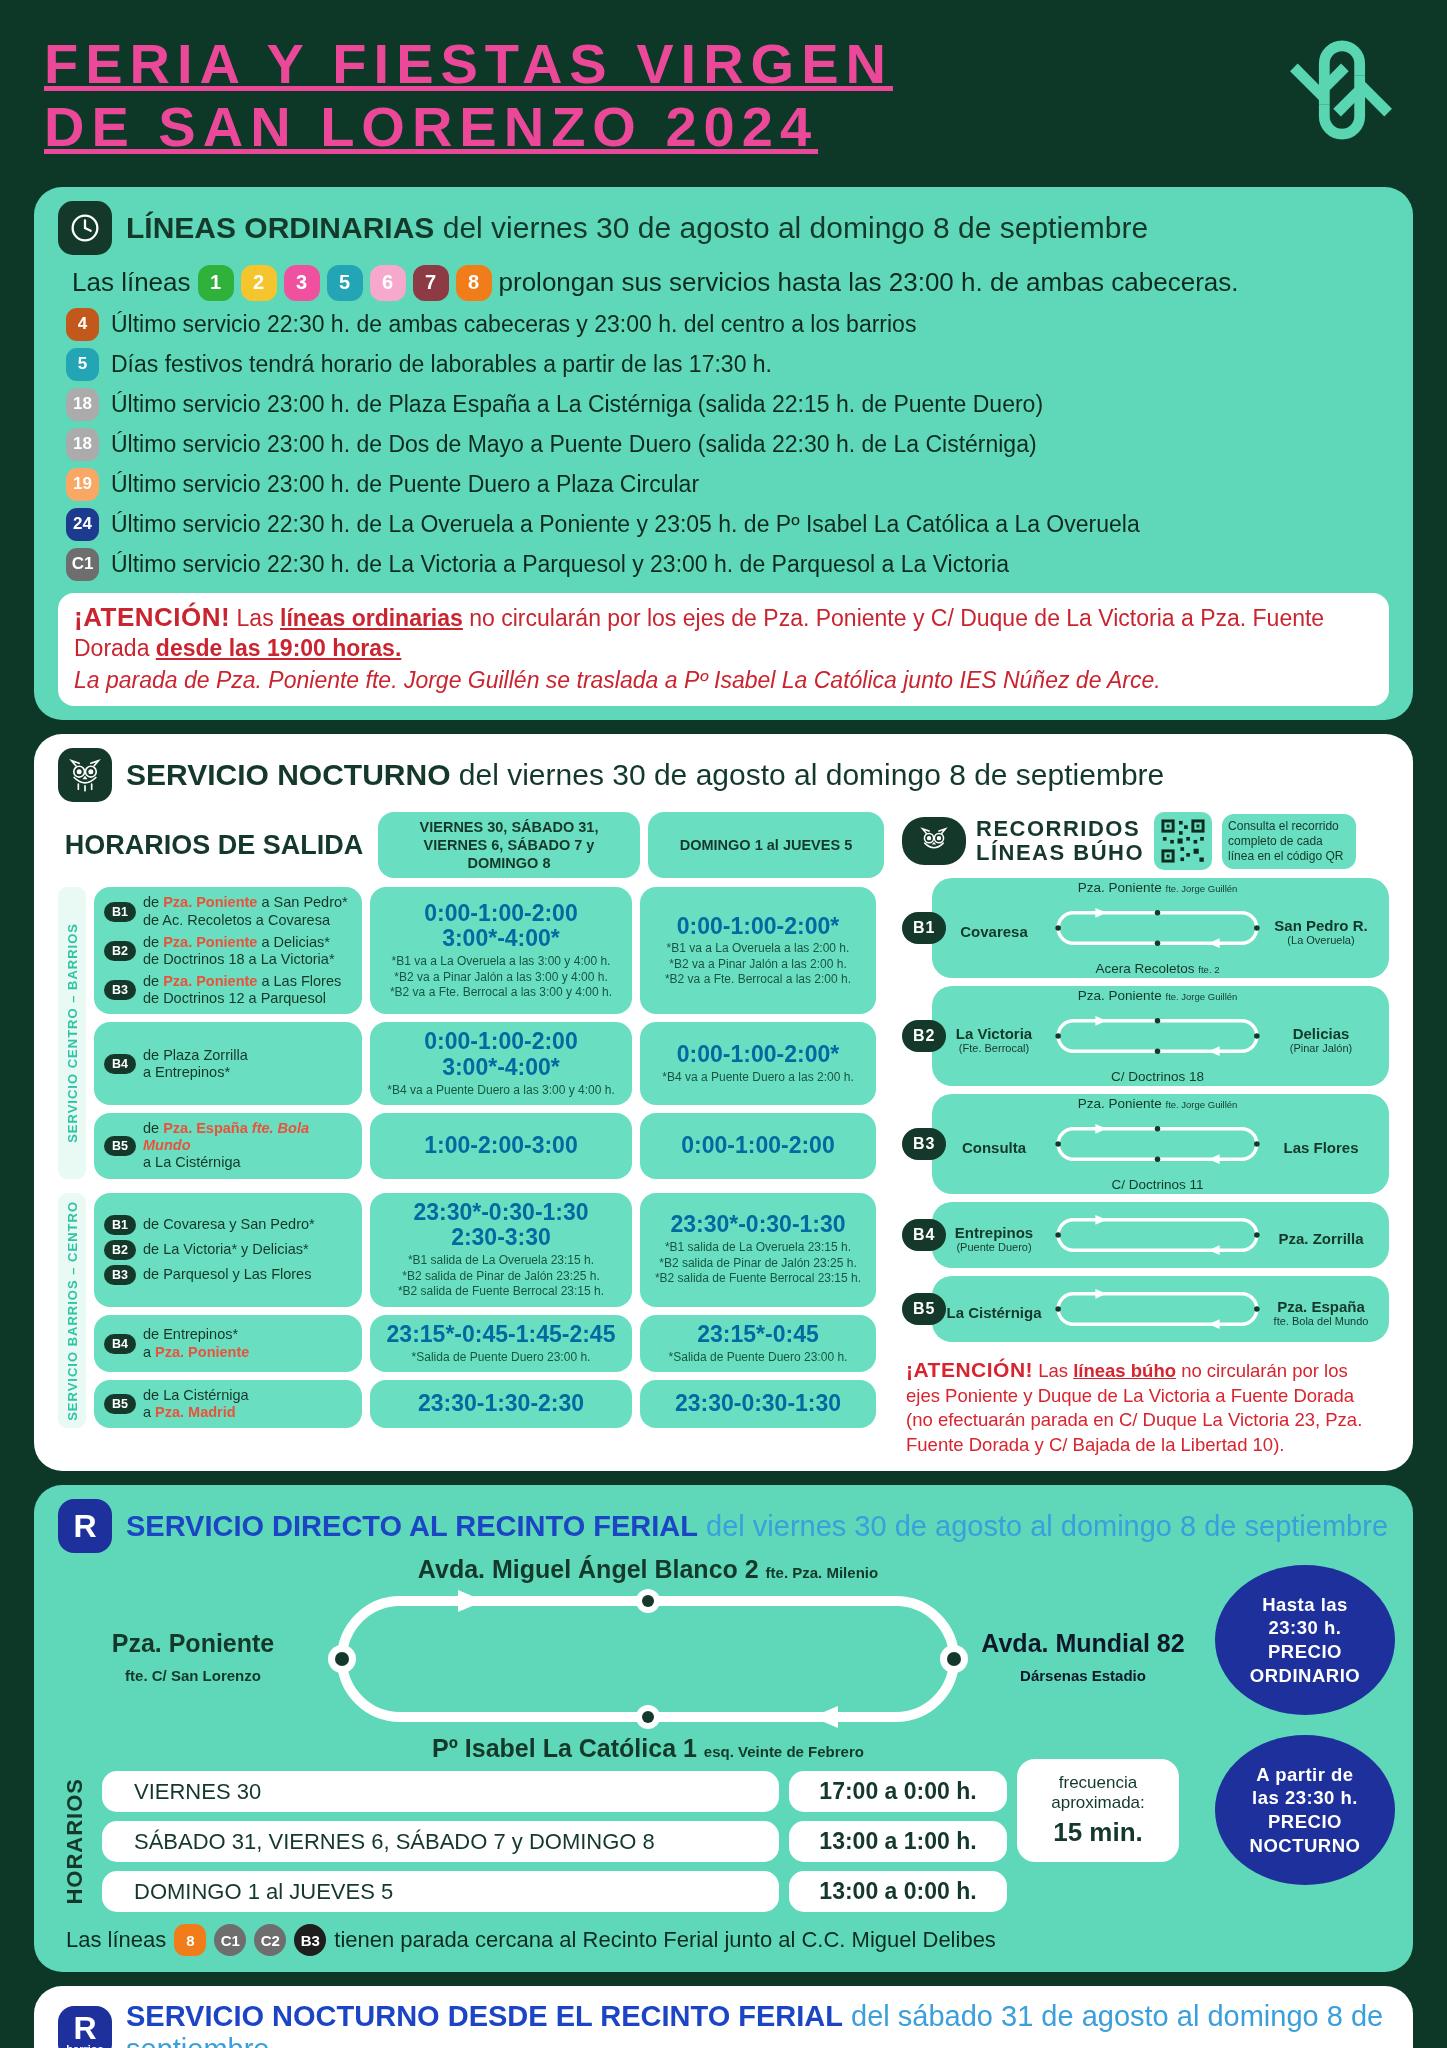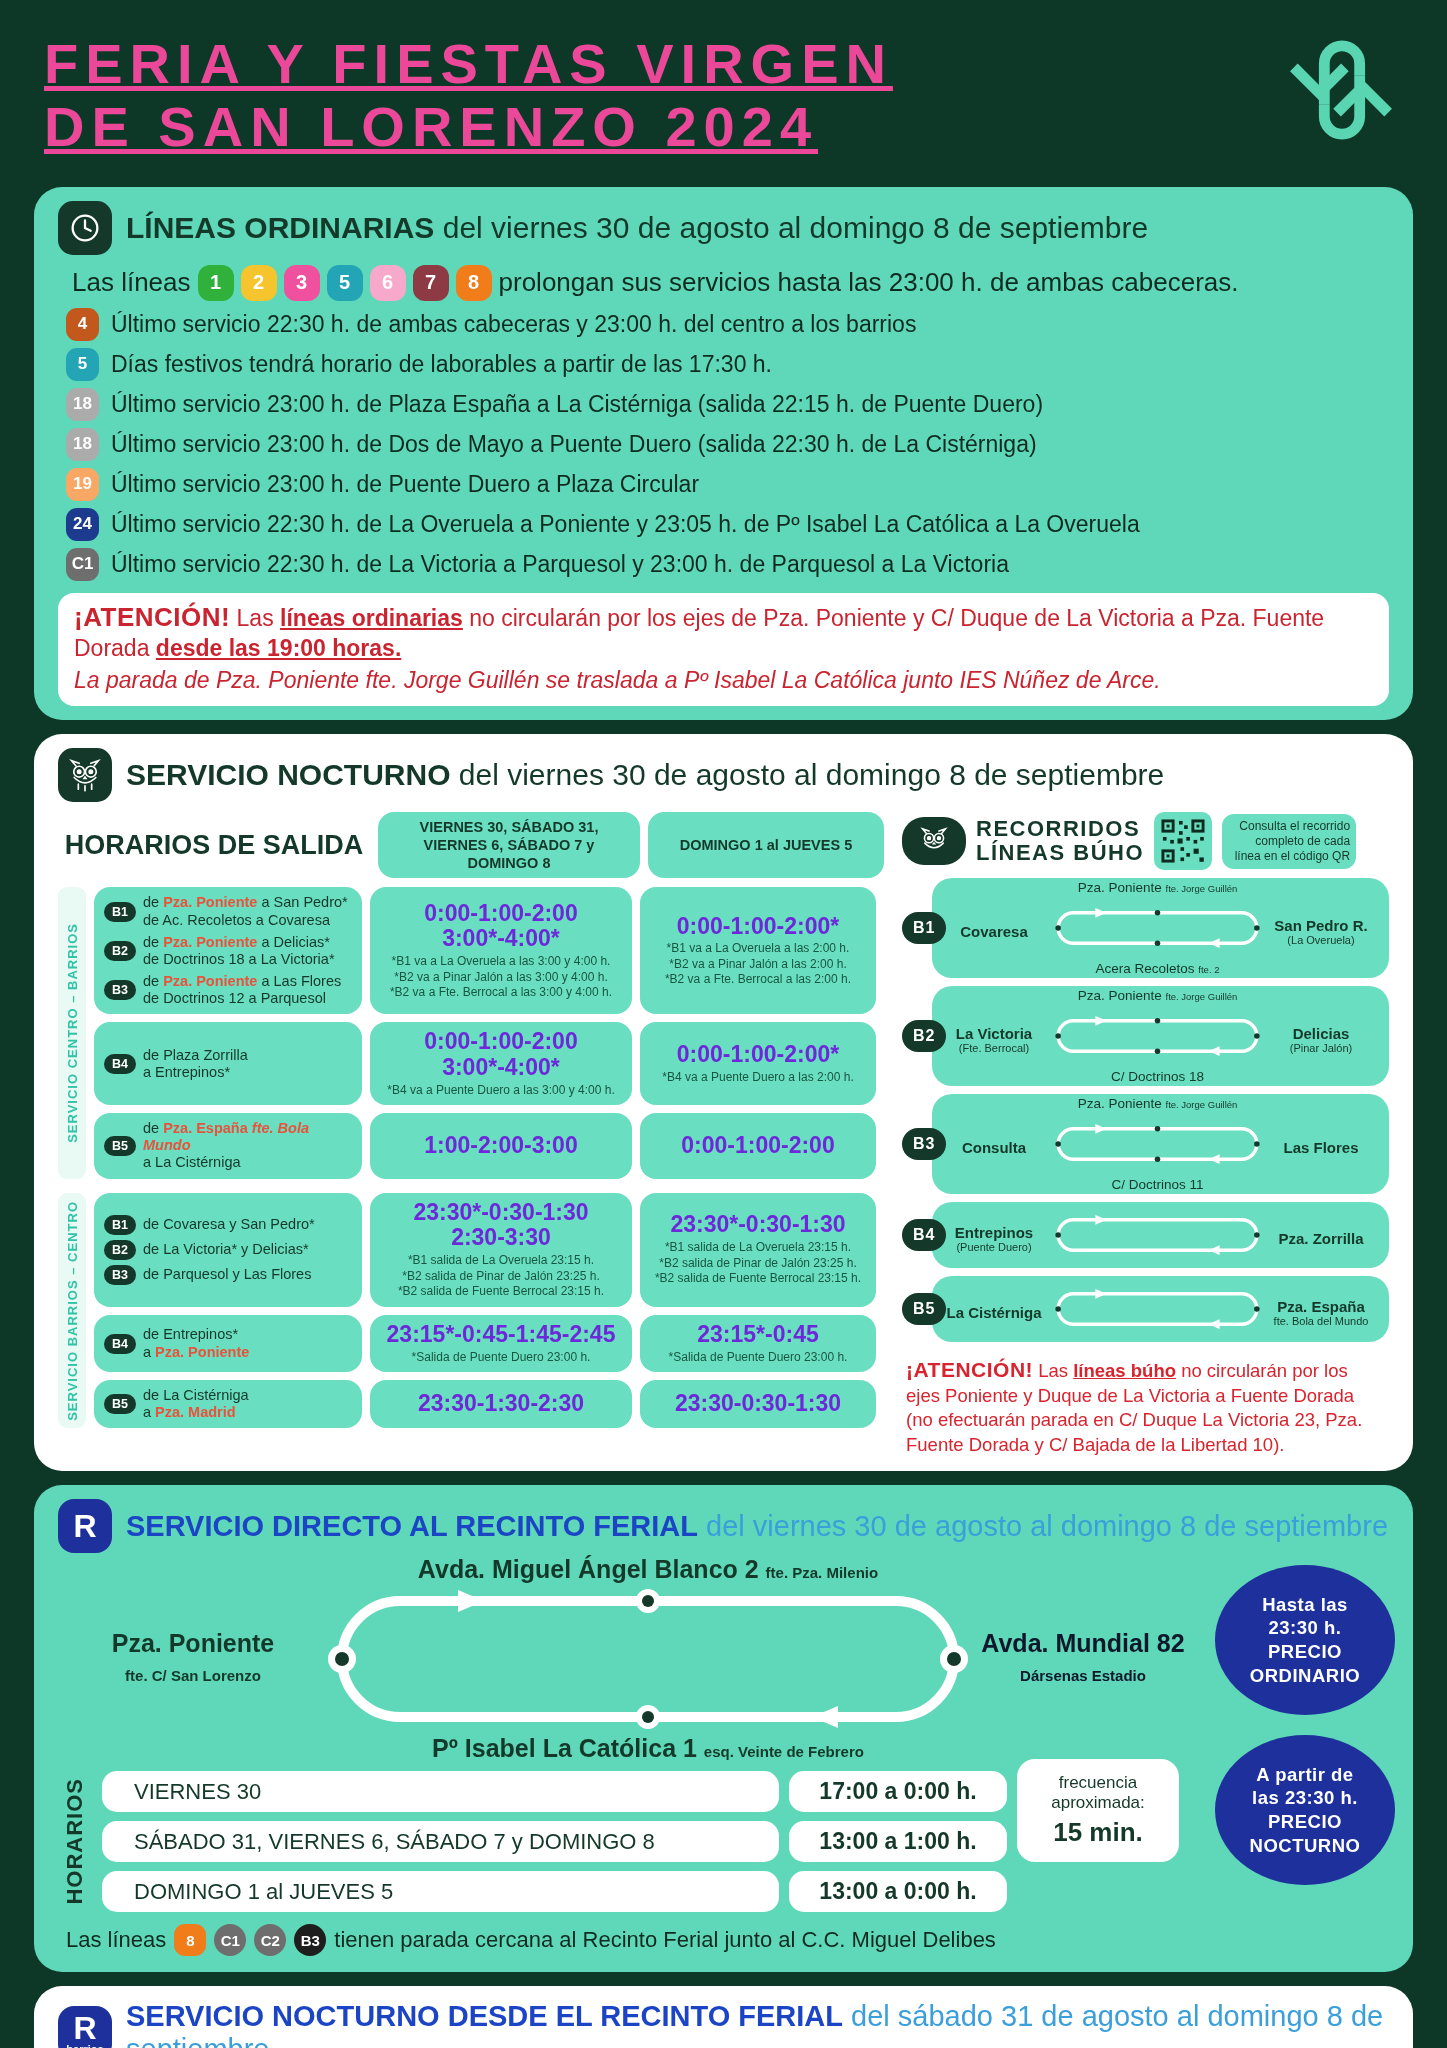--- a/index.html
+++ b/index.html
@@ -69,32 +69,32 @@
   .cell{background:#6adec0;border-radius:16px;padding:7px 10px;box-sizing:border-box;}
   .dcell{width:268px;display:flex;flex-direction:column;justify-content:center;gap:5px;}
   .dent{display:flex;align-items:center;gap:7px;}
   .bb{flex:none;background:#14392a;color:#fff;font-weight:800;font-size:12.5px;
     border-radius:12px;padding:3px 8px;}
   .dlines{font-size:14.5px;color:#14392a;line-height:1.18;}
   .red{color:#e8533c;font-weight:600;}
   .redi{color:#e8533c;font-weight:600;font-style:italic;}
   .tcell{display:flex;flex-direction:column;align-items:center;justify-content:center;text-align:center;}
   .tcell.w1{width:262px}.tcell.w2{width:236px}
-  .tbig{font-size:23px;font-weight:800;color:#6d28d9;line-height:1.12;}
+  .tbig{font-size:23px;font-weight:800;color:#0369a1;line-height:1.12;}
   .tnote{font-size:12px;color:#175741;line-height:1.3;margin-top:2px;}
 
   
   .rec-head{display:flex;align-items:center;gap:10px;}
   .owl-pill{flex:none;width:64px;height:48px;border-radius:22px;background:#14392a;
     display:flex;align-items:center;justify-content:center;}
   .rec-title{font-size:22px;font-weight:800;color:#14392a;letter-spacing:1.5px;line-height:1.1;}
   .qr-box{flex:none;width:58px;height:58px;border-radius:10px;background:#6adec0;
     display:flex;align-items:center;justify-content:center;}
   .consulta{flex:none;width:122px;background:#6adec0;border-radius:12px;
-    font-size:12px;color:#14392a;text-align:right;padding:5px 6px;line-height:1.25;}
+    font-size:12px;color:#14392a;text-align:left;padding:5px 6px;line-height:1.25;}
 
   .rcard{position:relative;background:#6adec0;border-radius:20px;margin-top:8px;
     margin-left:30px;padding:4px 14px 4px 8px;display:flex;align-items:center;gap:6px;}
   .rcard.tall{height:92px}.rcard.short{height:58px}
   .rbadge-b{position:absolute;left:-30px;top:50%;transform:translateY(-50%);
     background:#14392a;color:#fff;font-weight:800;font-size:16px;letter-spacing:1px;
     border-radius:18px;padding:7px 11px;}
   .rc-left,.rc-right{width:108px;text-align:center;font-size:15px;color:#14392a;line-height:1.1;margin-top:8px;}
   .rc-left b,.rc-right b{font-weight:600;}
   .rc-sub{font-size:11px;}

